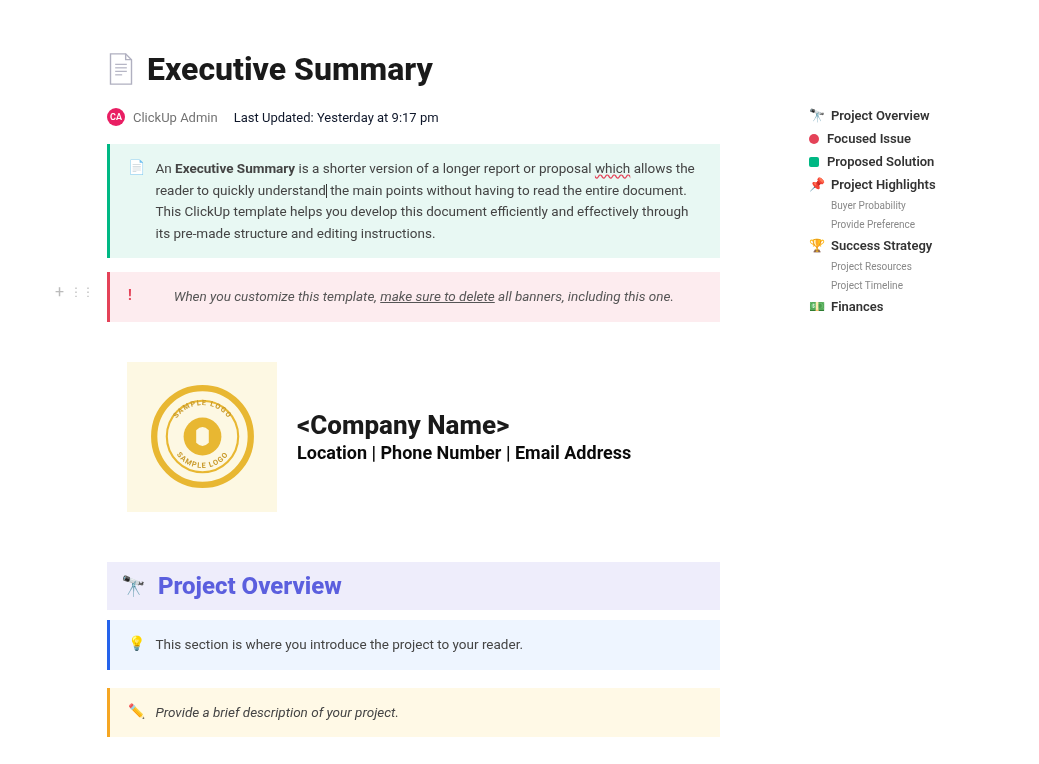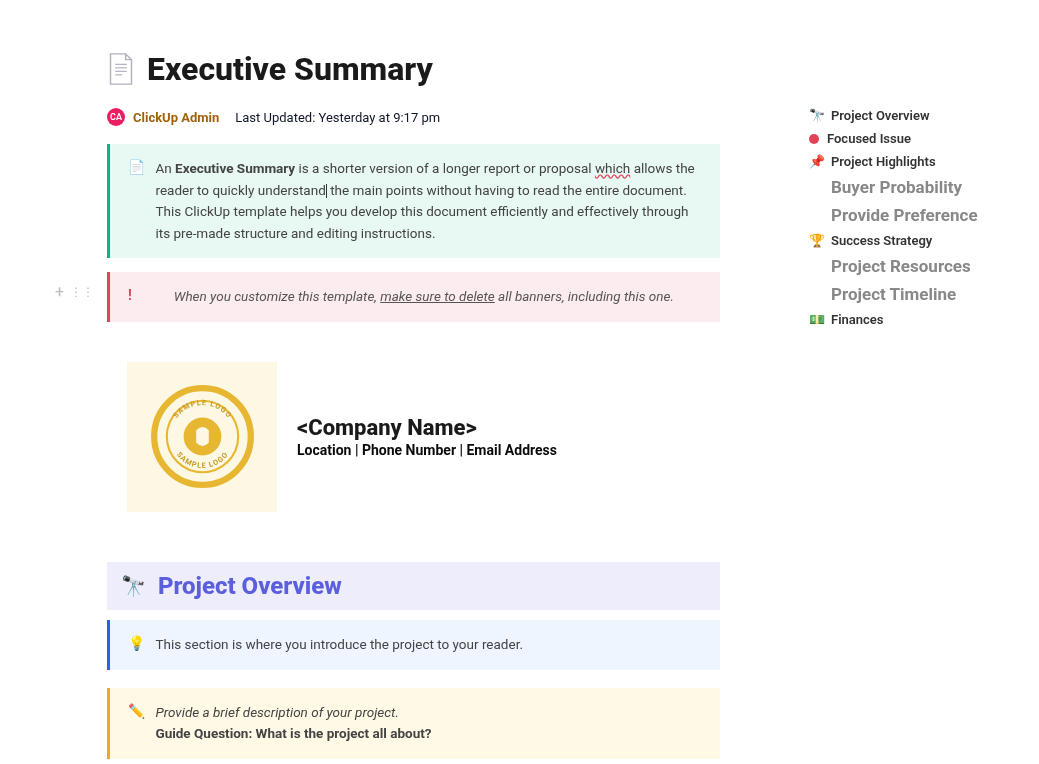--- a/index.html
+++ b/index.html
@@ -45,22 +45,22 @@
       border-radius: 50%;
       background: #e91e63;
       color: #fff;
       font-size: 9px;
       font-weight: 600;
       display: flex;
       align-items: center;
       justify-content: center;
     }
     .author-name {
-      color: #a16207;
-      font-weight: 700;
+      color: #737373;
+      font-weight: 400;
     }
     .last-updated {
       color: #0f172a;
       margin-left: 8px;
     }
     .banner {
       border-left: 3px solid;
       padding: 14px 18px;
       margin-bottom: 14px;
       font-size: 13.5px;
@@ -119,27 +119,27 @@
       justify-content: center;
     }
     .logo-circle {
       width: 105px;
       height: 105px;
     }
     .company-info {
       flex: 1;
     }
     .company-name {
-      font-size: 22px;
+      font-size: 26px;
       font-weight: 800;
       color: #1a1a1a;
       margin-bottom: 2px;
     }
     .company-meta {
-      font-size: 14px;
+      font-size: 18px;
       font-weight: 700;
       color: #0a0a0a;
     }
     .section-header {
       background: #eeedfb;
       padding: 10px 14px;
       display: flex;
       align-items: center;
       gap: 12px;
       margin-bottom: 10px;
@@ -199,22 +199,22 @@
       flex-shrink: 0;
       font-size: 13px;
     }
     .outline-label {
       font-weight: 600;
       color: #333;
     }
     .outline-sub {
       padding-left: 22px;
       color: #888;
-      font-weight: 700;
-      font-size: 17px;
+      font-weight: 400;
+      font-size: 10px;
     }
     .text-cursor {
       display: inline-block;
       width: 1px;
       height: 14px;
       background: #333;
       vertical-align: middle;
       margin: 0 0px;
     }
   </style>
@@ -287,41 +287,44 @@
 
   <div class="banner banner-blue">
     <span class="banner-icon">💡</span>
     <div class="banner-text">This section is where you introduce the project to your reader.</div>
   </div>
 
   <div class="banner banner-yellow" style="margin-top:18px;">
     <span class="banner-icon">✏️</span>
     <div class="banner-text">
       <em>Provide a brief description of your project.</em><br>
-      <span class="guide-bold">Guide Question: What is the project all about?</span>
     </div>
   </div>
 
 </div>
 
 <div class="block-handles">
   <span class="block-handle-plus">+</span>
   <span class="block-handle-drag">⋮⋮</span>
 </div>
 
 <div class="outline-panel">
   <div class="outline-item">
     <span class="outline-emoji">🔭</span>
     <span class="outline-label">Project Overview</span>
   </div>
   <div class="outline-item">
     <span class="outline-bullet" style="background:#e44258;"></span>
     <span class="outline-label">Focused Issue</span>
   </div>
   <div class="outline-item">
+    <span class="outline-bullet" style="background:#00b884;border-radius:2px;"></span>
+    <span class="outline-label">Proposed Solution</span>
+  </div>
+  <div class="outline-item">
     <span class="outline-emoji">📌</span>
     <span class="outline-label">Project Highlights</span>
   </div>
   <div class="outline-item outline-sub">
     <span>Buyer Probability</span>
   </div>
   <div class="outline-item outline-sub">
     <span>Provide Preference</span>
   </div>
   <div class="outline-item">

